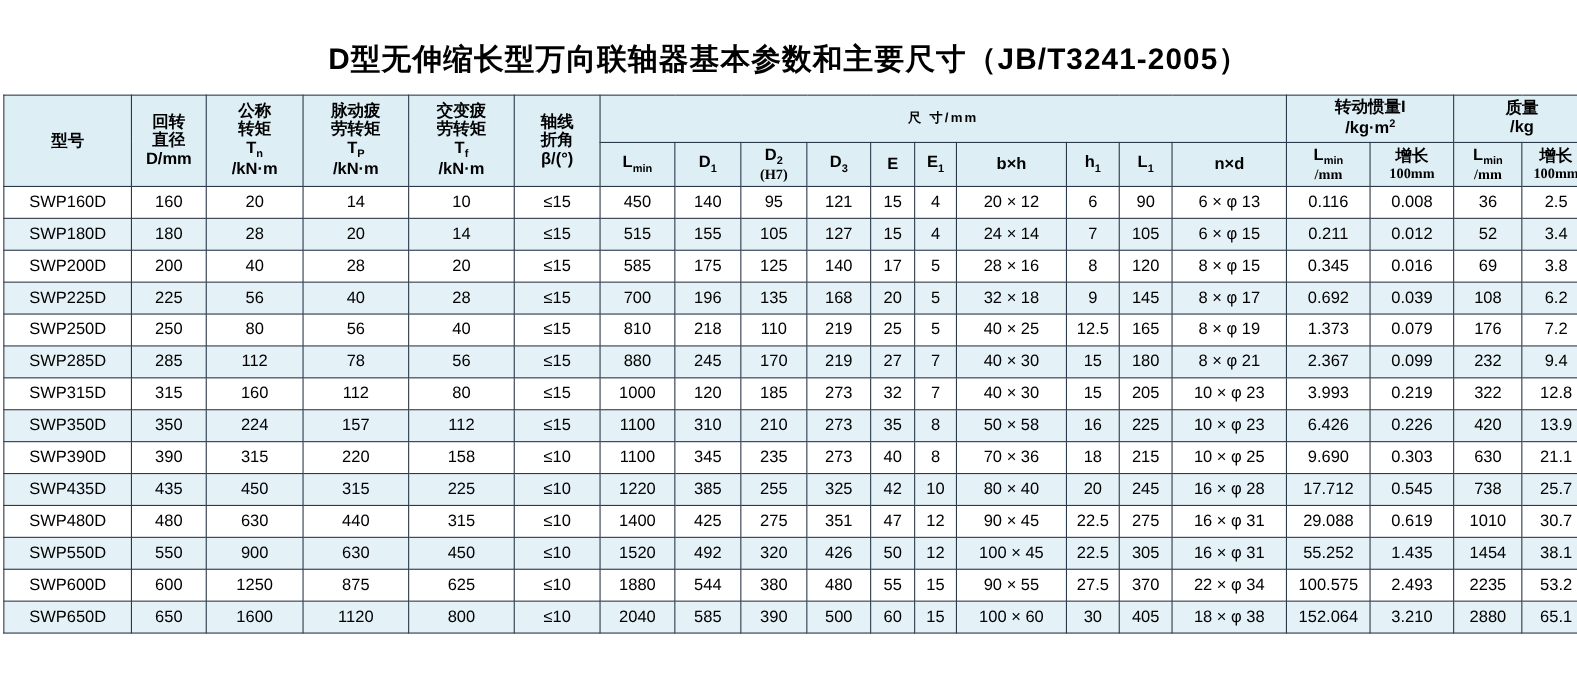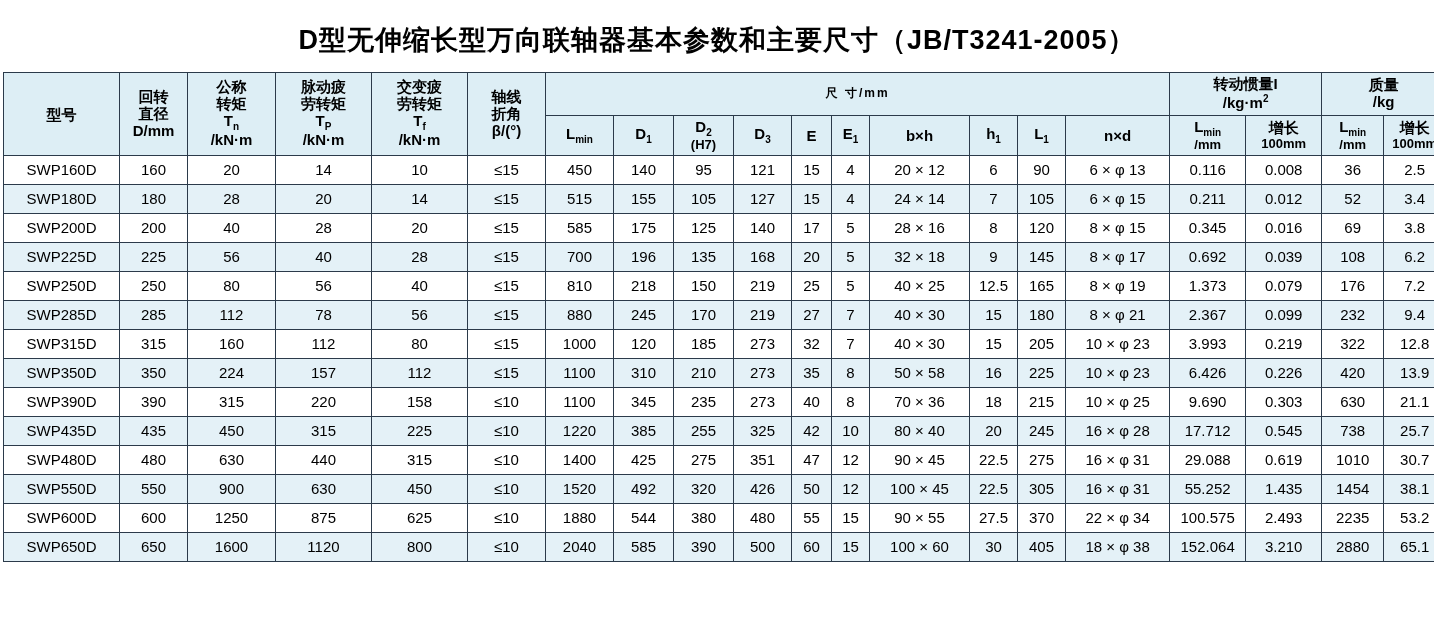--- a/index.html
+++ b/index.html
@@ -8,21 +8,21 @@
     font-family:"Liberation Sans","DejaVu Sans",sans-serif;
     color:#111;
     overflow:hidden;
   }
   #page{position:relative;width:1434px;height:622px;box-sizing:border-box;}
   .title{
     text-align:center;
     font-size:27px;
     font-weight:bold;
     letter-spacing:1px;
-    padding-top:22px;
+    padding-top:36px;
     padding-bottom:14px;
     color:#000;
     border-radius:16px;
   }
   table{
     border-collapse:collapse;
     width:1428px;
     margin:0 3px;
     table-layout:fixed;
   }
@@ -43,21 +43,21 @@
   tbody td{
     height:28px;
     line-height:28px;
   }
   tbody tr:nth-child(odd) td{background:#ffffff;}
   tbody tr:nth-child(even) td{background:#e4f1f7;}
   .model{font-size:15px;}
   sub{font-size:10px;vertical-align:sub;}
   sup{font-size:10px;vertical-align:super;}
   .stack{display:block;line-height:1.12;}
-  .small{font-size:13px;}
+  .small{font-size:13px;font-family:Liberation Serif, serif;}
   .hdr-dim{font-size:12px;letter-spacing:2px;}
 </style>
 </head>
 <body>
 
 <div id="page">
 
   <div class="title">D型无伸缩长型万向联轴器基本参数和主要尺寸（JB/T3241-2005）</div>
 
   <table>
@@ -247,21 +247,21 @@
         </tr>
         <tr>
           <td class="model">SWP250D</td>
           <td>250</td>
           <td>80</td>
           <td>56</td>
           <td>40</td>
           <td>≤15</td>
           <td>810</td>
           <td>218</td>
-          <td>150</td>
+          <td>110</td>
           <td>219</td>
           <td>25</td>
           <td>5</td>
           <td>40 × 25</td>
           <td>12.5</td>
           <td>165</td>
           <td>8 × φ 19</td>
           <td>1.373</td>
           <td>0.079</td>
           <td>176</td>

